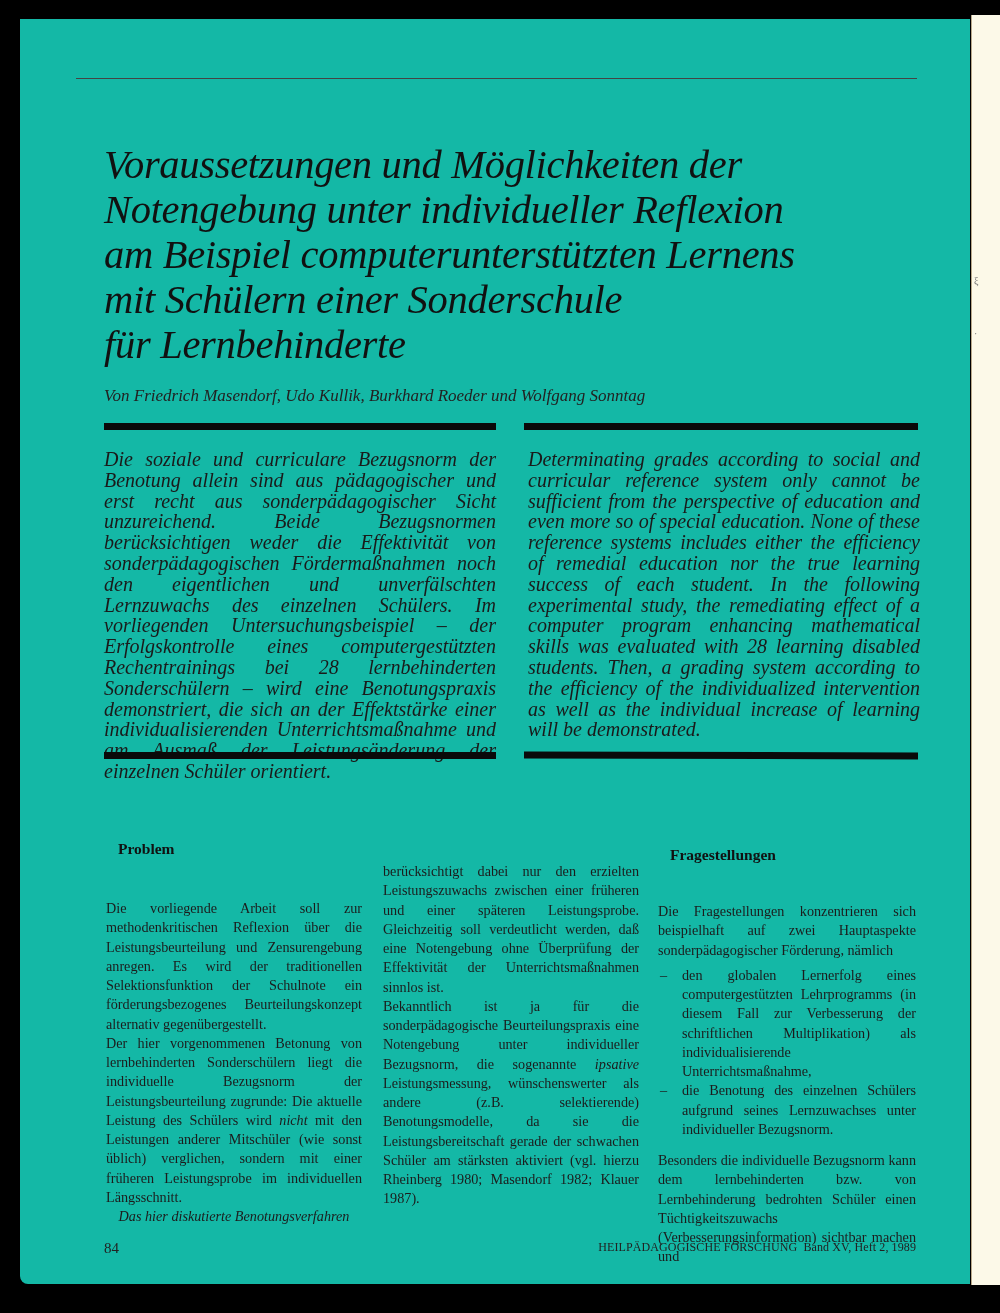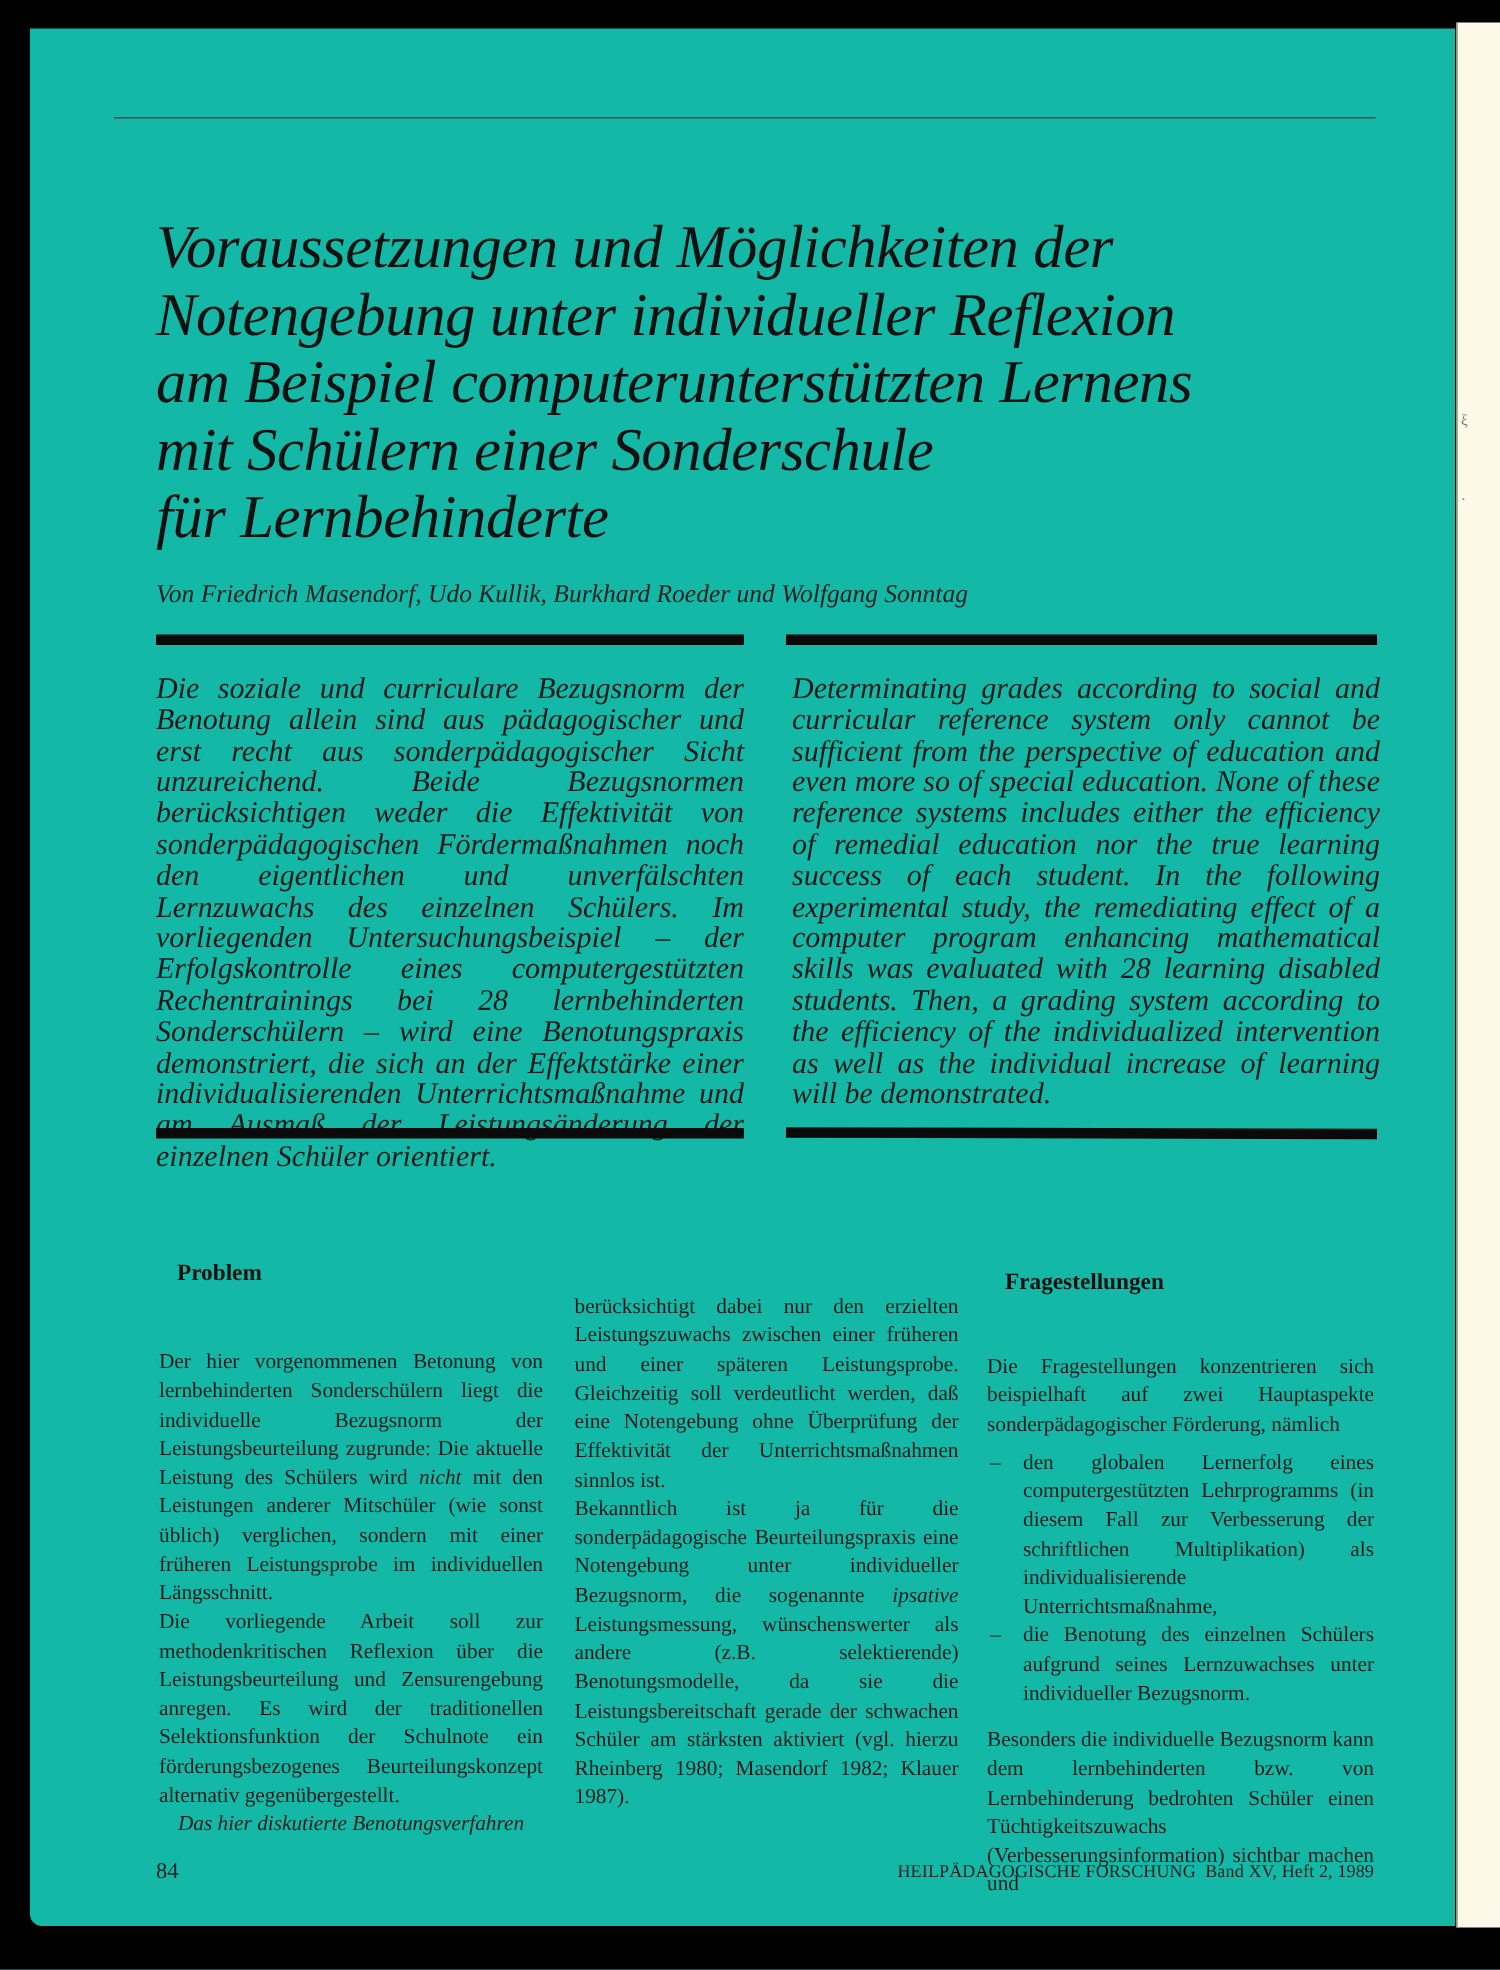--- a/index.html
+++ b/index.html
@@ -77,22 +77,22 @@
 
   <div class="abstract abstract-de">Die soziale und curriculare Bezugsnorm der Benotung allein sind aus pädagogischer und erst recht aus sonderpädagogischer Sicht unzureichend. Beide Bezugsnormen berücksichtigen weder die Effektivität von sonderpädagogischen Fördermaßnahmen noch den eigentlichen und unverfälschten Lernzuwachs des einzelnen Schülers. Im vorliegenden Untersuchungsbeispiel – der Erfolgskontrolle eines computergestützten Rechentrainings bei 28 lernbehinderten Sonderschülern – wird eine Benotungspraxis demonstriert, die sich an der Effektstärke einer individualisierenden Unterrichtsmaßnahme und am Ausmaß der Leistungsänderung der einzelnen Schüler orientiert.</div>
   <div class="abstract abstract-en">Determinating grades according to social and curricular reference system only cannot be sufficient from the perspective of education and even more so of special education. None of these reference systems includes either the efficiency of remedial education nor the true learning success of each student. In the following experimental study, the remediating effect of a computer program enhancing mathematical skills was evaluated with 28 learning disabled students. Then, a grading system according to the efficiency of the individualized intervention as well as the individual increase of learning will be demonstrated.</div>
 
   <div class="bar" style="left:84px; top:733px; width:392px;"></div>
   <div class="bar" style="left:504px; top:733px; width:394px; transform:rotate(0.15deg);"></div>
 
   <div class="col col-1">
     <h3 class="heading">Problem</h3>
     <div class="gap-heading"></div>
+    <p>Die vorliegende Arbeit soll zur methodenkritischen Reflexion über die Leistungsbeurteilung und Zensurengebung anregen. Es wird der traditionellen Selektionsfunktion der Schulnote ein förderungsbezogenes Beurteilungskonzept alternativ gegenübergestellt.</p>
     <p><span>Der hier vorgenommenen Betonung von lernbehinderten Sonderschülern liegt die individuelle Bezugsnorm der Leistungsbeurteilung zugrunde: Die aktuelle Leistung des Schülers wird </span><em>nicht</em><span> mit den Leistungen anderer Mitschüler (wie sonst üblich) verglichen, sondern mit einer früheren Leistungsprobe im individuellen Längsschnitt.</span></p>
-    <p>Die vorliegende Arbeit soll zur methodenkritischen Reflexion über die Leistungsbeurteilung und Zensurengebung anregen. Es wird der traditionellen Selektionsfunktion der Schulnote ein förderungsbezogenes Beurteilungskonzept alternativ gegenübergestellt.</p>
     <p style="text-align:center;font-style:italic;">Das hier diskutierte Benotungsverfahren</p>
   </div>
 
   <div class="col col-2">
     <p>berücksichtigt dabei nur den erzielten Leistungszuwachs zwischen einer früheren und einer späteren Leistungsprobe. Gleichzeitig soll verdeutlicht werden, daß eine Notengebung ohne Überprüfung der Effektivität der Unterrichtsmaßnahmen sinnlos ist.</p>
     <p><span>Bekanntlich ist ja für die sonderpädagogische Beurteilungspraxis eine Notengebung unter individueller Bezugsnorm, die sogenannte </span><em>ipsative</em><span> Leistungsmessung, wünschenswerter als andere (z.B. selektierende) Benotungsmodelle, da sie die Leistungsbereitschaft gerade der schwachen Schüler am stärksten aktiviert (vgl. hierzu Rheinberg 1980; Masendorf 1982; Klauer 1987).</span></p>
   </div>
 
   <div class="col col-3">
     <h3 class="heading">Fragestellungen</h3>

